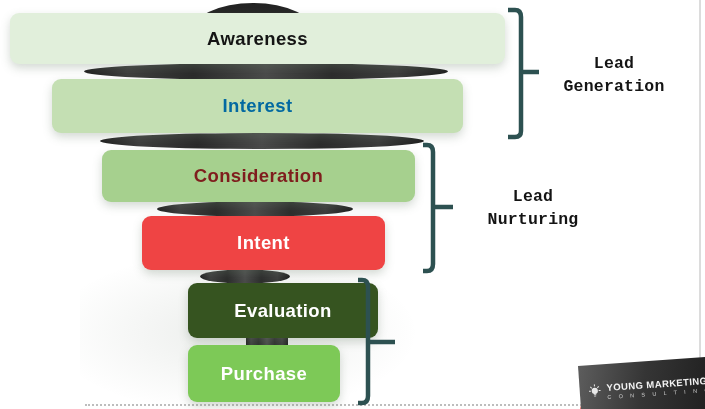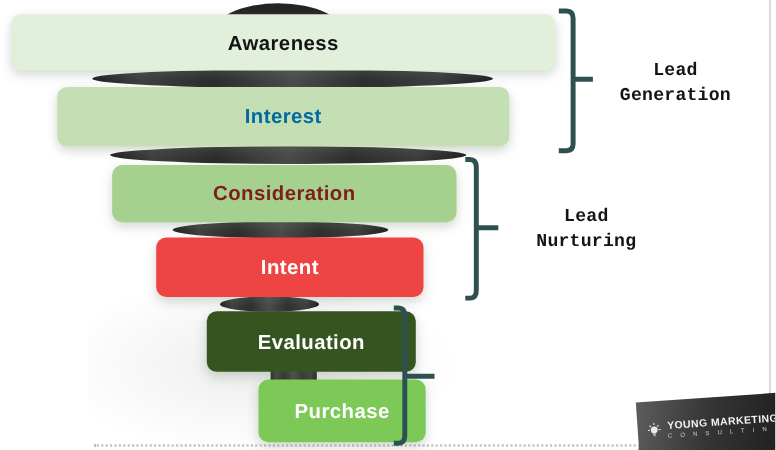--- a/index.html
+++ b/index.html
@@ -107,21 +107,21 @@
   </div>
   <div class="bar s2" style="background-color: rgb(166, 208, 142); color: #7f1d1d;">
     <span>Consideration</span>
   </div>
   <div class="bar s3" style="background-color: #ef4444; color: rgb(255, 255, 255);">
     <span>Intent</span>
   </div>
   <div class="bar s4" style="background-color: rgb(54, 84, 32); color: rgb(255, 255, 255);">
     <span>Evaluation</span>
   </div>
-  <div class="bar s5" style="background-color: rgb(125, 201, 87); color: rgb(255, 255, 255); margin-left: 47px;">
+  <div class="bar s5" style="background-color: rgb(125, 201, 87); color: rgb(255, 255, 255);">
     <span>Purchase</span>
   </div>
 
   <svg class="bracket b1" width="45" height="137">
     <path d="M5 4 L12 4 Q18 4 18 11 L18 125 Q18 131 12 131 L5 131 M18 66 L36 66" style="stroke: rgb(45, 81, 81);"></path>
   </svg>
   <svg class="bracket b2" width="40" height="135">
     <path d="M4 4 L8 4 Q14 4 14 11 L14 123 Q14 130 8 130 L4 130 M14 66 L34 66" style="stroke: rgb(45, 81, 81);"></path>
   </svg>
   <svg class="bracket b3" width="45" height="132">

